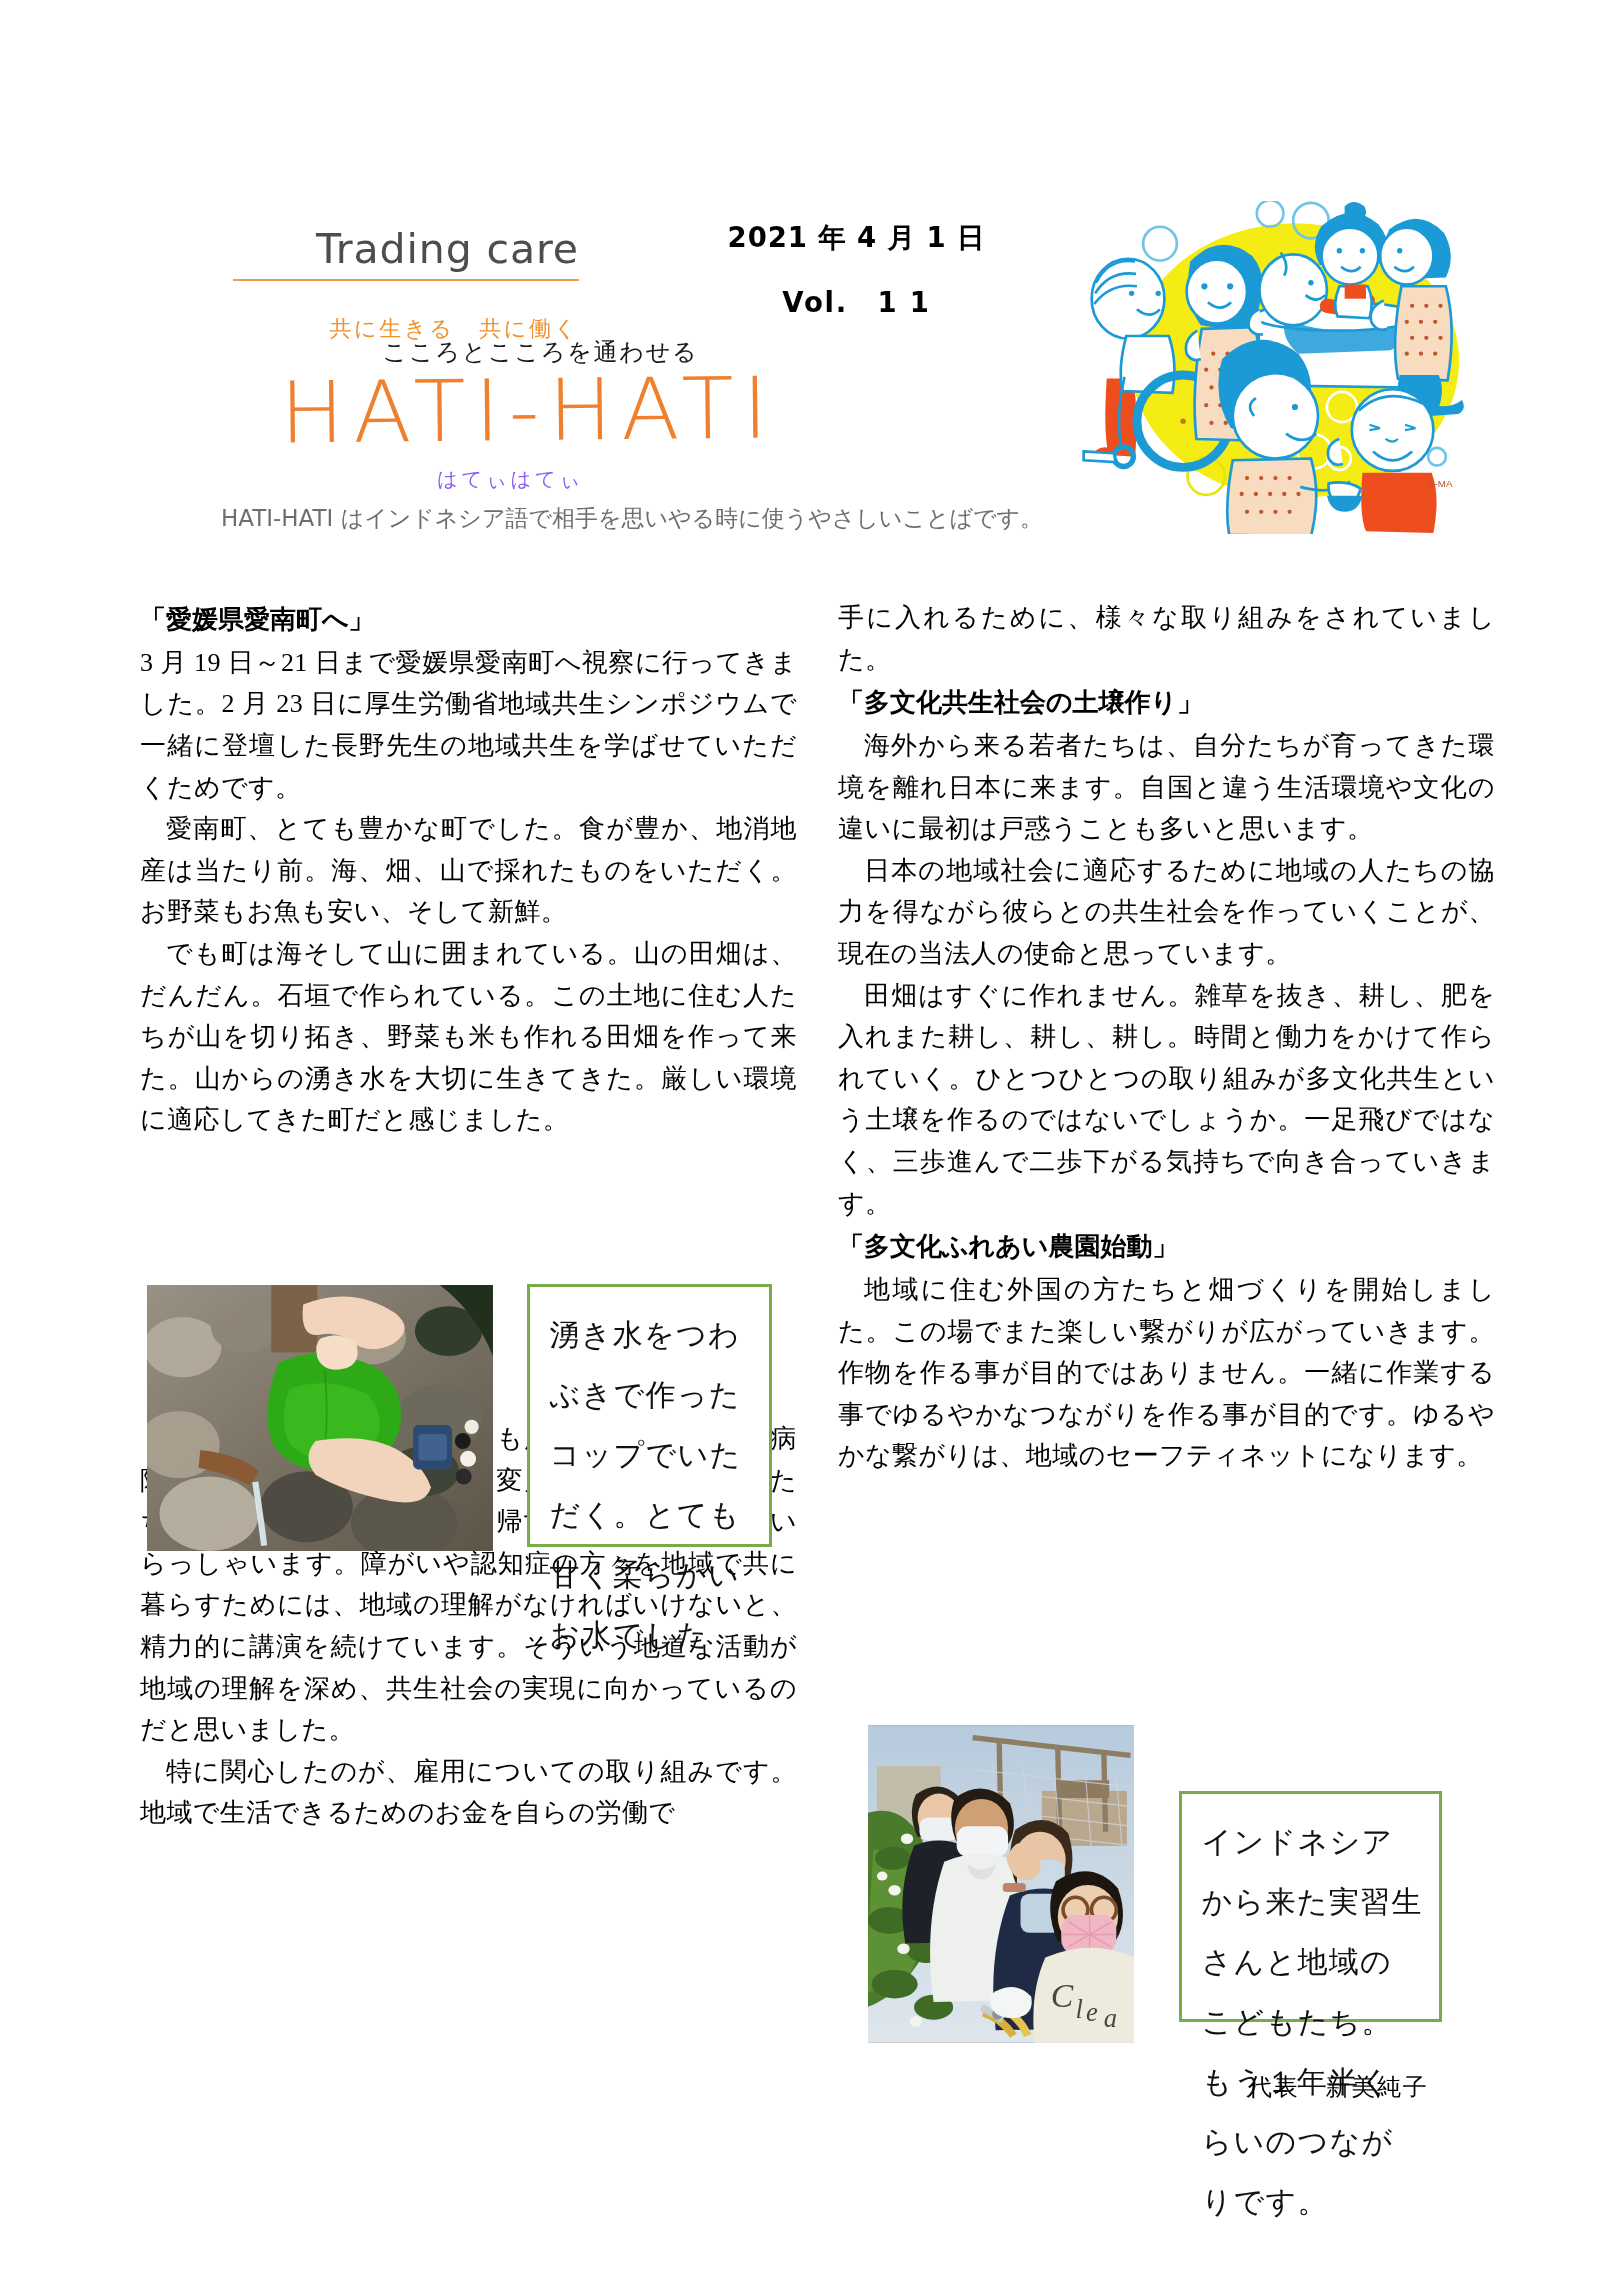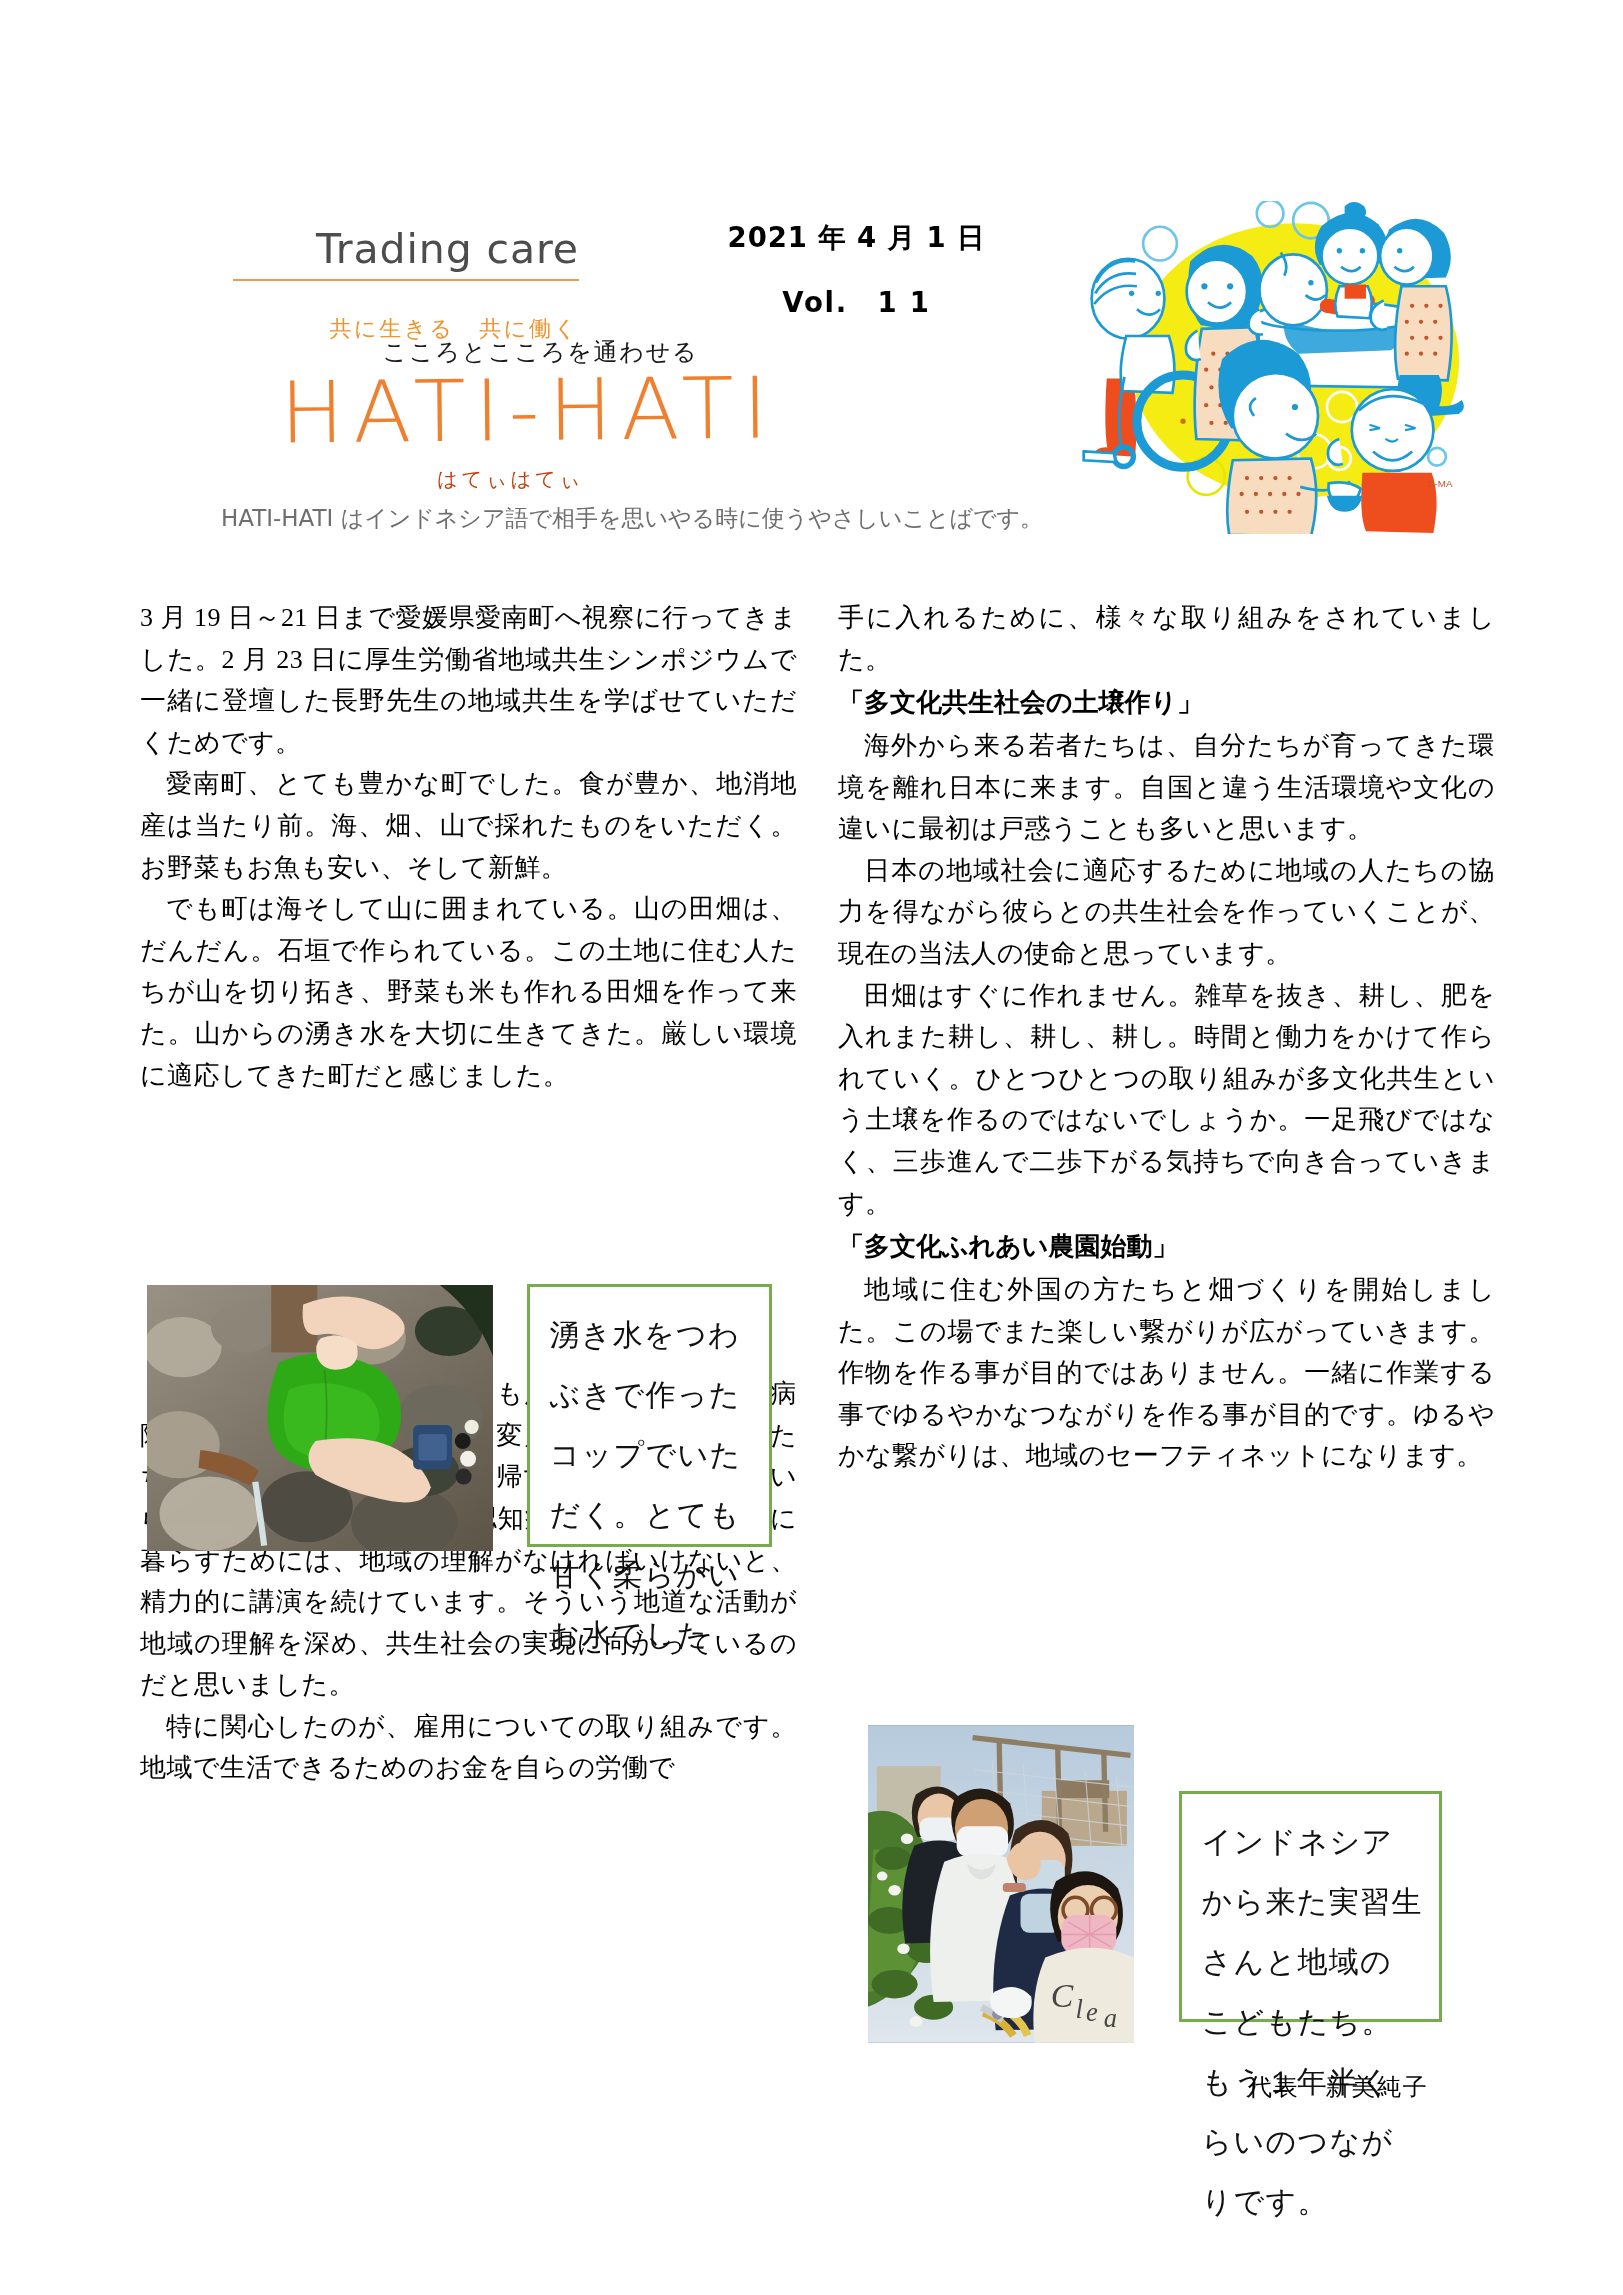--- a/index.html
+++ b/index.html
@@ -107,21 +107,21 @@
     transform: rotate(-0.6deg);
   }
   .hati-yomi {
     position: absolute;
     left: 0;
     top: 465px;
     width: 1021px;
     text-align: center;
     font-family: "DejaVu Sans", "Liberation Sans", sans-serif;
     font-size: 20.4px;
-    color: #c2410c;
+    color: #8b5cf6;
     letter-spacing: 3.6px;
   }
   .tagline {
     position: absolute;
     left: 0;
     top: 503px;
     width: 1208px;
     text-align: center;
     font-family: "DejaVu Sans", "Liberation Sans", sans-serif;
     font-size: 23px;
@@ -394,20 +394,21 @@
           <path d="M300 268 q-16 6 -12 22 q6 10 16 6" fill="#fff" stroke="#1b9ad6" stroke-width="3"></path>
           <path d="M288 318 q22 -4 36 6 q-6 22 -22 18 q-16 -6 -14 -24 z" fill="#fff" stroke="#1b9ad6" stroke-width="3"></path>
           <path d="M286 332 l40 0 q-4 18 -20 18 q-16 0 -20 -18 z" fill="#1b9ad6"></path>
         </g>
         <text x="400" y="322" font-family="Liberation Sans, sans-serif" font-size="11" fill="#c0562c">S-MA</text>
       </svg>
     </div>
   </div>
 
   <div class="col col-left">
+    <div class="sec-head">「愛媛県愛南町へ」</div>
     <p class="para noindent">3 月 19 日～21 日まで愛媛県愛南町へ視察に行ってきました。2 月 23 日に厚生労働省地域共生シンポジウムで一緒に登壇した長野先生の地域共生を学ばせていただくためです。</p>
     <p class="para">愛南町、とても豊かな町でした。食が豊か、地消地産は当たり前。海、畑、山で採れたものをいただく。お野菜もお魚も安い、そして新鮮。</p>
     <p class="para">でも町は海そして山に囲まれている。山の田畑は、だんだん。石垣で作られている。この土地に住む人たちが山を切り拓き、野菜も米も作れる田畑を作って来た。山からの湧き水を大切に生きてきた。厳しい環境に適応してきた町だと感じました。</p>
     <div class="spacer-photo1"></div>
     <p class="para">長野先生の取り組みはとても広く、地域の精神科病院の病床をなくして診療所に変え、入院していた人たちをグループホームや地域に帰す取り組みを続けていらっしゃいます。障がいや認知症の方々を地域で共に暮らすためには、地域の理解がなければいけないと、精力的に講演を続けています。そういう地道な活動が地域の理解を深め、共生社会の実現に向かっているのだと思いました。</p>
     <p class="para">特に関心したのが、雇用についての取り組みです。地域で生活できるためのお金を自らの労働で</p>
   </div>
 
   <div class="col col-right">
     <p class="para noindent">手に入れるために、様々な取り組みをされていました。</p>

